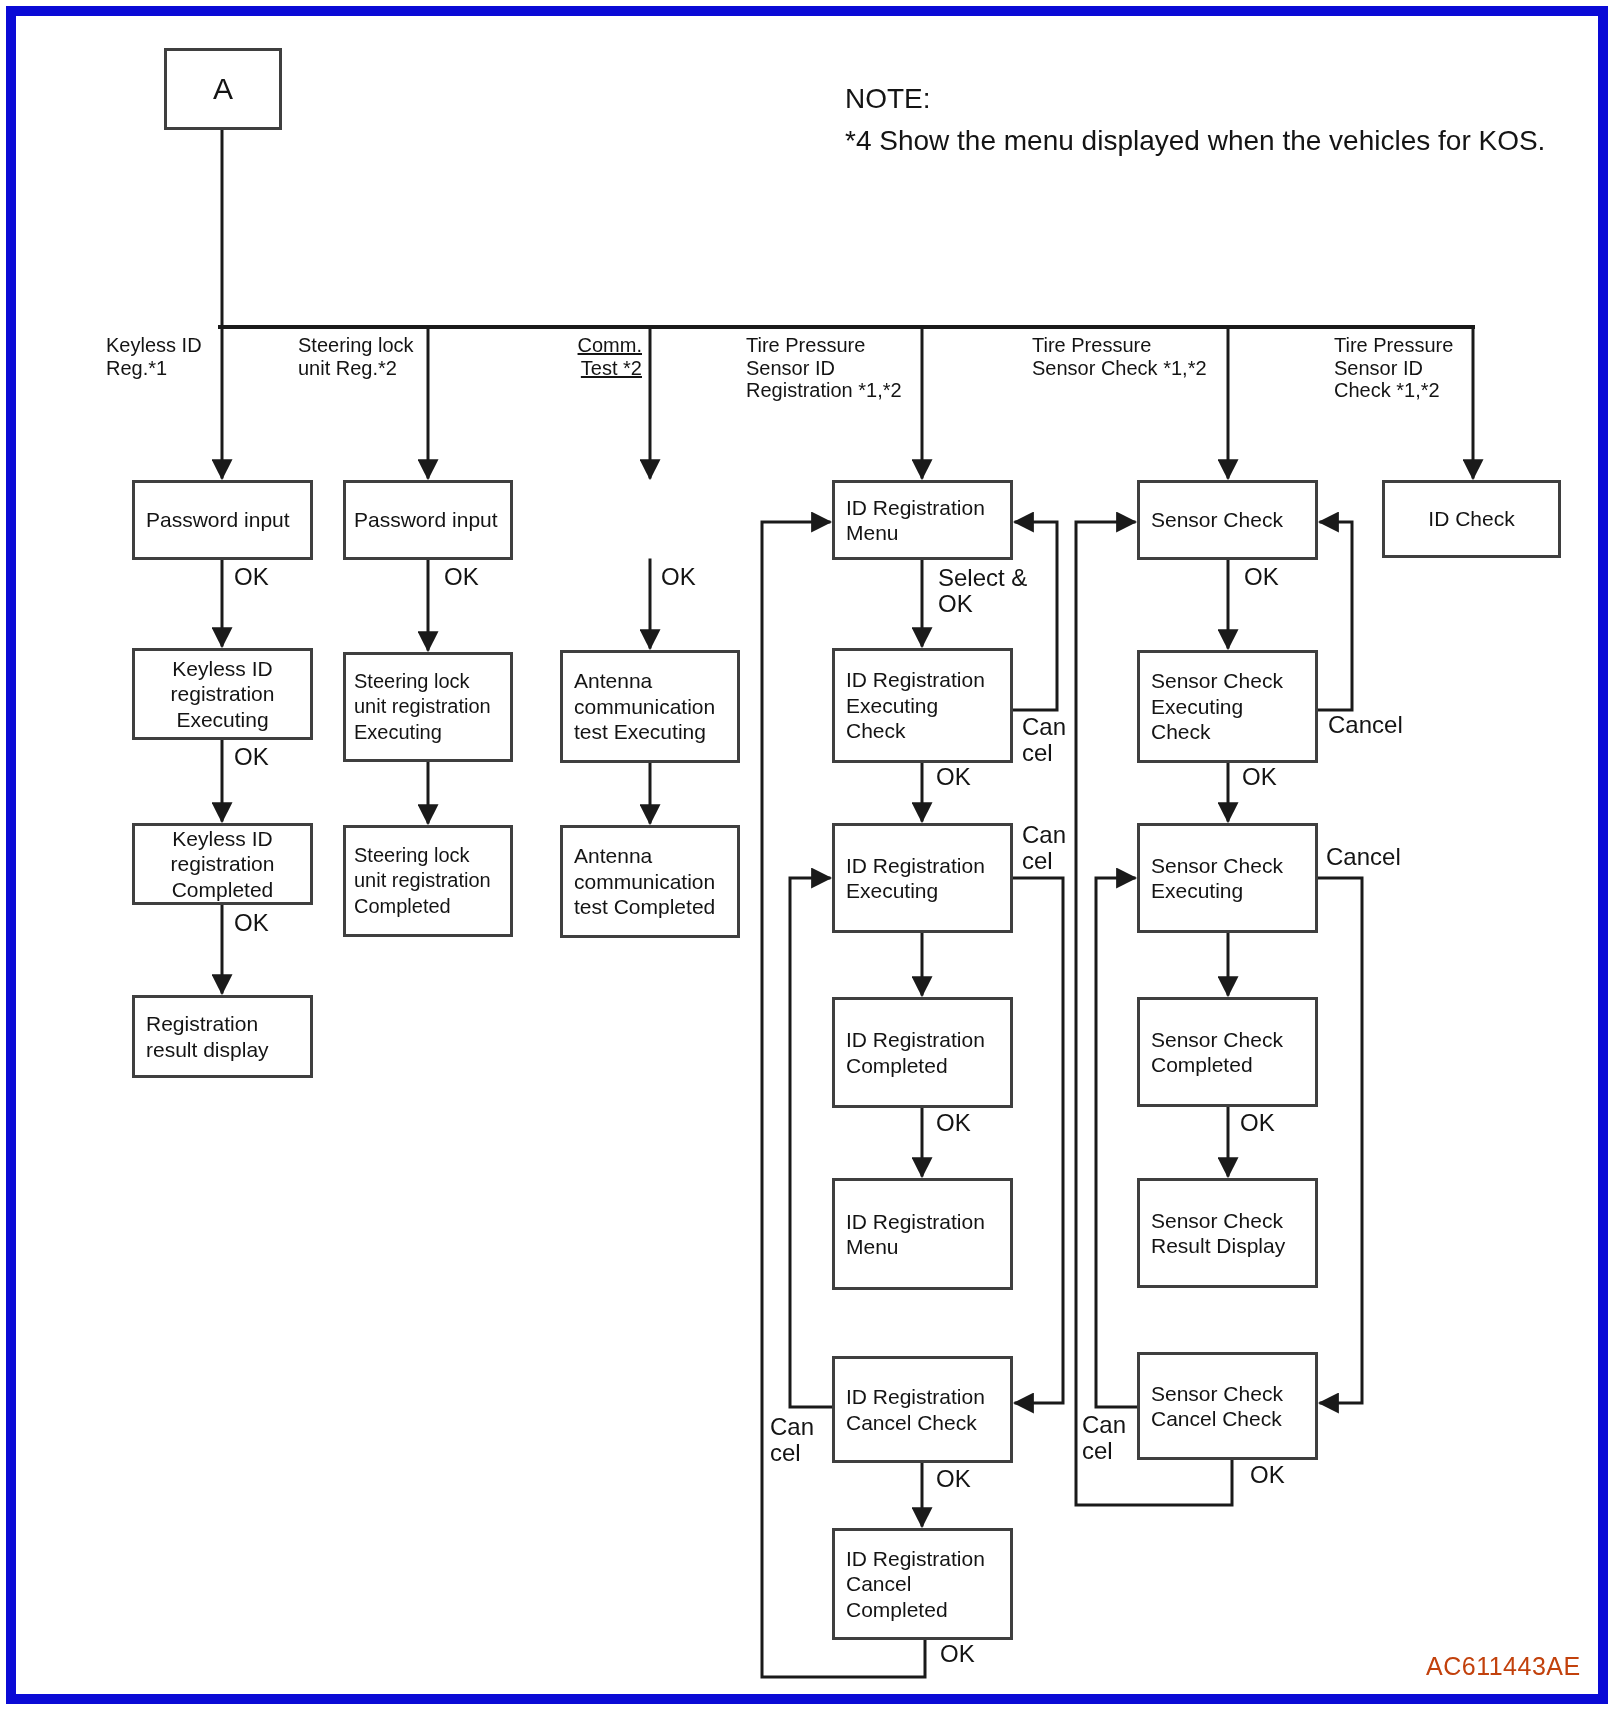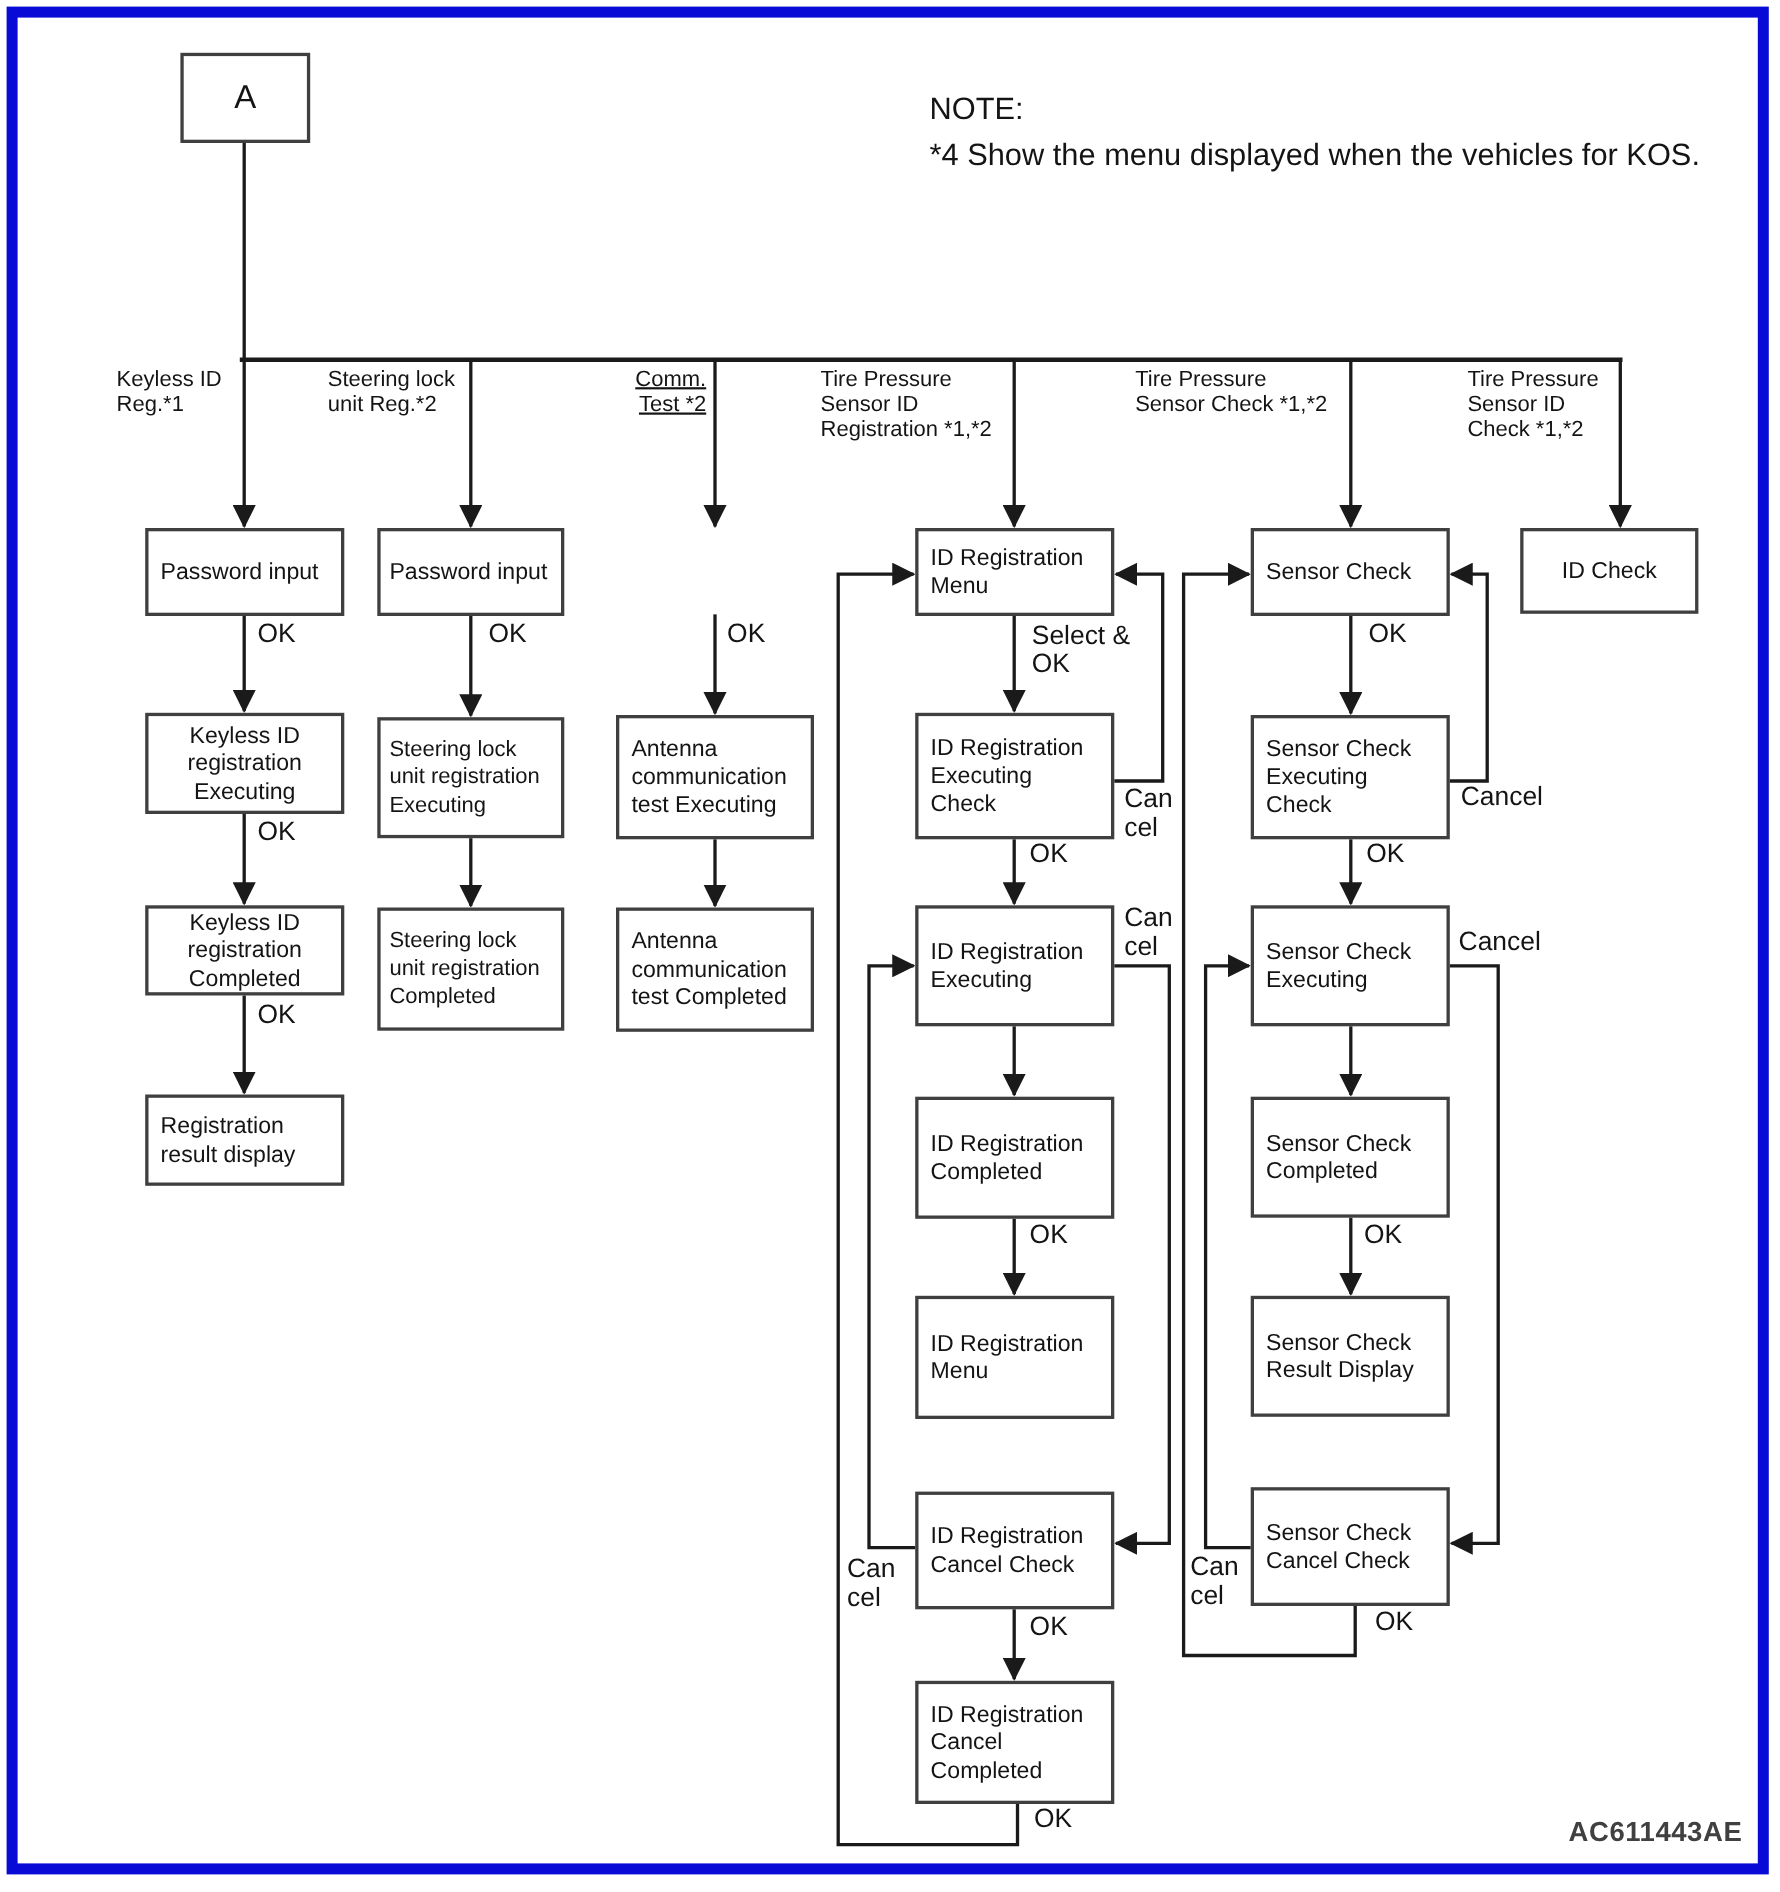--- a/index.html
+++ b/index.html
@@ -10,22 +10,22 @@
   .wires{position:absolute;left:0;top:0;}
   .node{position:absolute;background:#fff;border:3px solid #3f3f3f;box-sizing:border-box;
         display:flex;align-items:center;font-size:21px;line-height:25.5px;
         white-space:pre;padding-left:11px;color:#141414;}
   .node.center{justify-content:center;padding-left:0;text-align:center;}
   .node.big{font-size:30px;}
   .lbl{position:absolute;font-size:24px;line-height:26px;white-space:pre;color:#141414;}
   .branch{position:absolute;font-size:20px;line-height:22.5px;white-space:pre;color:#141414;}
   .branch.right{text-align:right;text-decoration:underline;}
   .note{position:absolute;left:845px;top:78px;font-size:28px;line-height:42px;color:#141414;}
-  .figcode{position:absolute;left:1426px;top:1652px;font-size:25px;font-weight:bold;
-           letter-spacing:0.5px;color:#404040;}
+  .figcode{position:absolute;left:1426px;top:1652px;font-size:25px;font-weight:normal;
+           letter-spacing:0.5px;color:#c2410c;}
 </style>
 </head>
 <body>
 
 <div class="page">
   <div class="frame"></div>
 
   <svg class="wires" width="1618" height="1720" viewBox="0 0 1618 1720">
     <defs>
       <marker id="arr" viewBox="0 0 10 10" refX="8.5" refY="5" markerWidth="7" markerHeight="7" orient="auto">
@@ -145,21 +145,21 @@
 Check</div>
   <div class="node" style="left:1137px;top:823px;width:181px;height:110px">Sensor Check
 Executing</div>
   <div class="node" style="left:1137px;top:997px;width:181px;height:110px">Sensor Check
 Completed</div>
   <div class="node" style="left:1137px;top:1178px;width:181px;height:110px">Sensor Check
 Result Display</div>
   <div class="node" style="left:1137px;top:1352px;width:181px;height:108px">Sensor Check
 Cancel Check</div>
 
-  <div class="node center" style="left:1382px;top:480px;width:162px;height:78px">ID Check</div>
+  <div class="node center" style="left:1382px;top:480px;width:179px;height:78px">ID Check</div>
 
   <div class="lbl" style="left:234px;top:564px">OK</div>
   <div class="lbl" style="left:234px;top:744px">OK</div>
   <div class="lbl" style="left:234px;top:910px">OK</div>
   <div class="lbl" style="left:444px;top:564px">OK</div>
   <div class="lbl" style="left:661px;top:564px">OK</div>
   <div class="lbl" style="left:938px;top:565px">Select &amp;
 OK</div>
   <div class="lbl" style="left:1022px;top:714px">Can
 cel</div>

